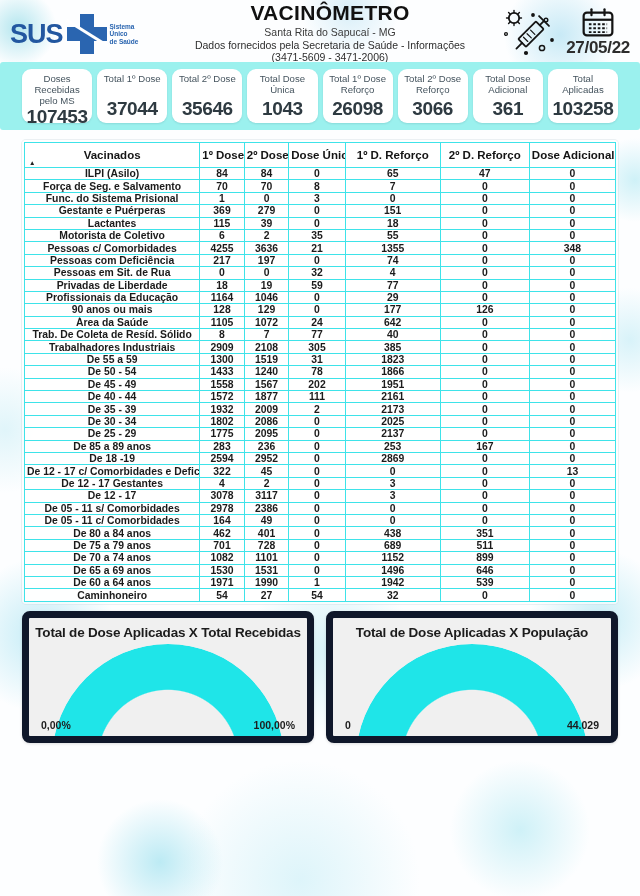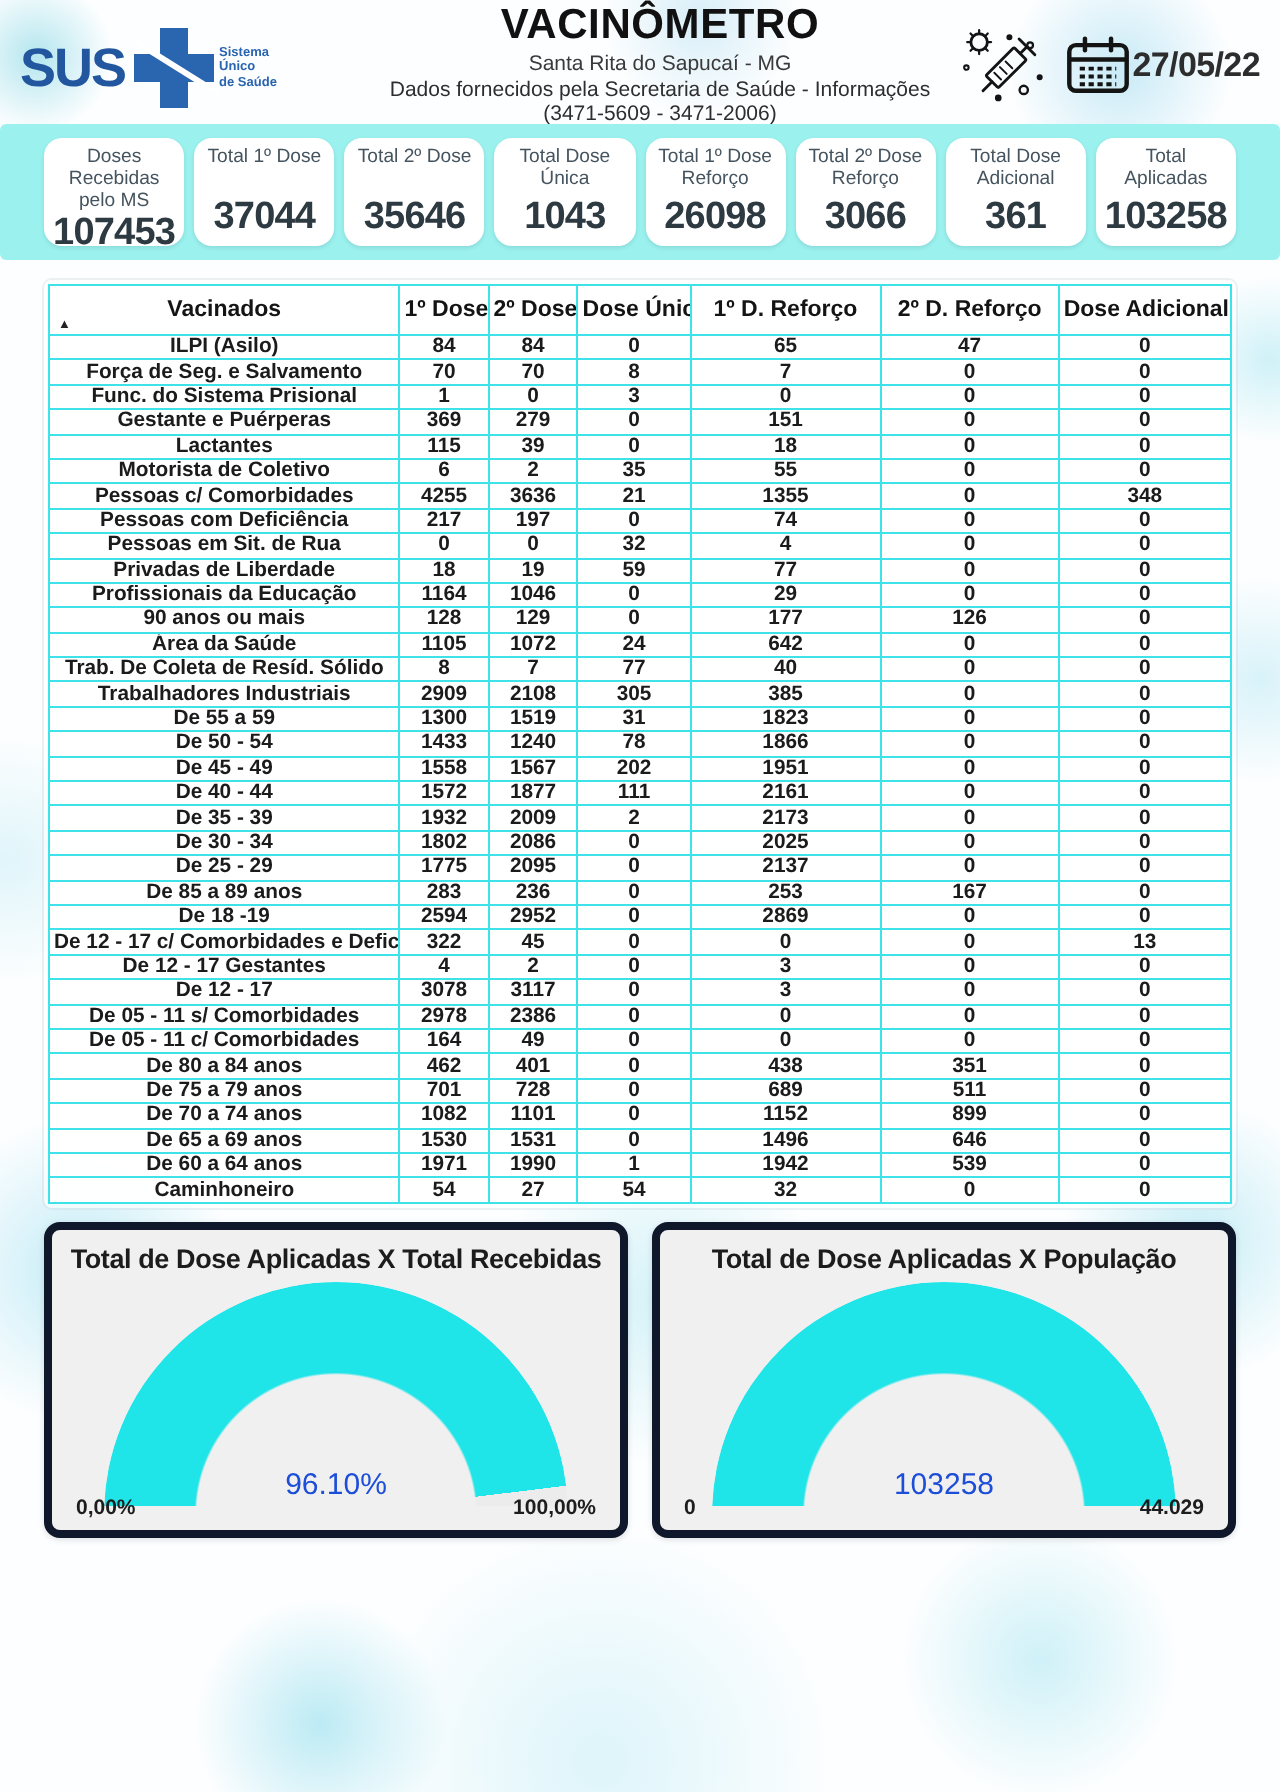--- a/index.html
+++ b/index.html
@@ -25,39 +25,39 @@
   .sus-cross{position:relative;width:40px;height:40px;margin-left:4px;flex:0 0 auto;}
   .sus-cross::before{content:'';position:absolute;left:13px;top:0;width:14px;height:40px;background:#2a65b0;}
   .sus-cross::after{content:'';position:absolute;top:13px;left:0;width:40px;height:14px;background:#2a65b0;}
   .sus-cross .slash{position:absolute;z-index:2;left:-4px;top:18px;width:50px;height:3px;background:#fff;transform:rotate(32deg);}
   .sus-tagline{font-size:6.5px;line-height:1.15;color:#2a65b0;margin-left:3px;white-space:pre-line;font-weight:700;}
   .titles{flex:1;text-align:center;margin-top:2px;}
   .titles h1{margin:0;font-size:21px;font-weight:800;color:#111;letter-spacing:.3px;}
   .sub{font-size:10.5px;color:#3a3a3a;margin-top:1px;}
   .sub2{font-size:10.5px;color:#2e2e2e;margin-top:1px;}
   .hright{display:flex;align-items:center;flex:0 0 auto;width:150px;justify-content:flex-end;gap:6px;margin-top:4px;}
-  .datebox{display:flex;flex-direction:row;align-items:center;}
+  .datebox{display:flex;flex-direction:column;align-items:center;}
   .date{font-size:17px;font-weight:800;color:#2d2d2d;letter-spacing:-.3px;}
   
   .band{position:relative;z-index:2;height:68px;background:#9bf1ee;display:flex;gap:5px;align-items:stretch;padding:7px 22px;box-sizing:border-box;border-radius:3px;}
   .stat-card{flex:1;background:#fff;border-radius:9px;box-shadow:0 1px 2px rgba(0,60,70,.12);display:flex;flex-direction:column;align-items:center;justify-content:space-between;padding:4px 1px 3px;min-width:0;}
   .stat-label{font-size:9.6px;line-height:1.15;color:#45545e;text-align:center;white-space:pre-line;font-weight:400;}
   .stat-value{font-size:19px;font-weight:700;color:#2e3a41;letter-spacing:-.4px;}
   
   .tablewrap{position:relative;z-index:2;margin:10px 22px 0;background:rgba(255,255,255,.6);border-radius:4px;box-shadow:0 0 0 1px rgba(200,215,220,.35);padding:2px;}
   table.vtable{width:100%;height:460px;border-collapse:collapse;table-layout:fixed;}
   .vtable th,.vtable td{border:1.5px solid #3ee3e9;text-align:center;vertical-align:middle;padding:0 2px;background:rgba(255,255,255,.88);overflow:hidden;white-space:nowrap;}
   .vtable thead th{font-size:11.5px;font-weight:700;color:#141414;height:24px;position:relative;}
   .vtable td{font-size:10.4px;font-weight:700;color:#1b1b1b;}
   .sort{position:absolute;left:4px;bottom:1px;font-size:6.5px;color:#222;line-height:1;}
   .col-cat{width:29.5%;} .col-d1{width:7.5%;} .col-d2{width:7.5%;} .col-du{width:9.5%;}
   .col-r1{width:16%;} .col-r2{width:15%;} .col-da{width:14.5%;}
   
   .gauges{position:relative;z-index:2;display:flex;gap:12px;margin:7px 22px 0;}
-  .gauge-card{flex:1;height:158px;background:#f0f0f0;border:4px solid #0f172a;border-radius:8px;box-shadow:0 1px 3px rgba(0,0,0,.12);box-sizing:border-box;position:relative;overflow:hidden;}
+  .gauge-card{flex:1;height:132px;background:#f0f0f0;border:7px solid #0f172a;border-radius:8px;box-shadow:0 1px 3px rgba(0,0,0,.12);box-sizing:border-box;position:relative;overflow:hidden;}
   .gauge-title{text-align:center;font-size:13.5px;font-weight:800;color:#1c1c1c;margin-top:7px;letter-spacing:-.2px;}
   .arc{position:relative;width:232px;height:112px;margin:4px auto 0;overflow:hidden;}
   .arc-ring{position:absolute;left:0;top:0;width:232px;height:232px;border-radius:50%;
     background:conic-gradient(from 270deg,var(--fill,#1fe5e8) 0deg var(--deg,180deg),#ececec var(--deg,180deg) 180deg,transparent 180deg 360deg);
     -webkit-mask:radial-gradient(circle closest-side,transparent 60%,#000 61%);
             mask:radial-gradient(circle closest-side,transparent 60%,#000 61%);}
   .arc-value{position:absolute;left:0;right:0;bottom:2px;text-align:center;font-size:15px;color:#1d4ed8;font-weight:400;}
   .arc-labels{position:absolute;left:0;right:0;bottom:5px;display:flex;justify-content:space-between;padding:0 12px;font-size:10.5px;font-weight:800;color:#1d1d1d;}
   svg.icon{display:block;}
 </style>

